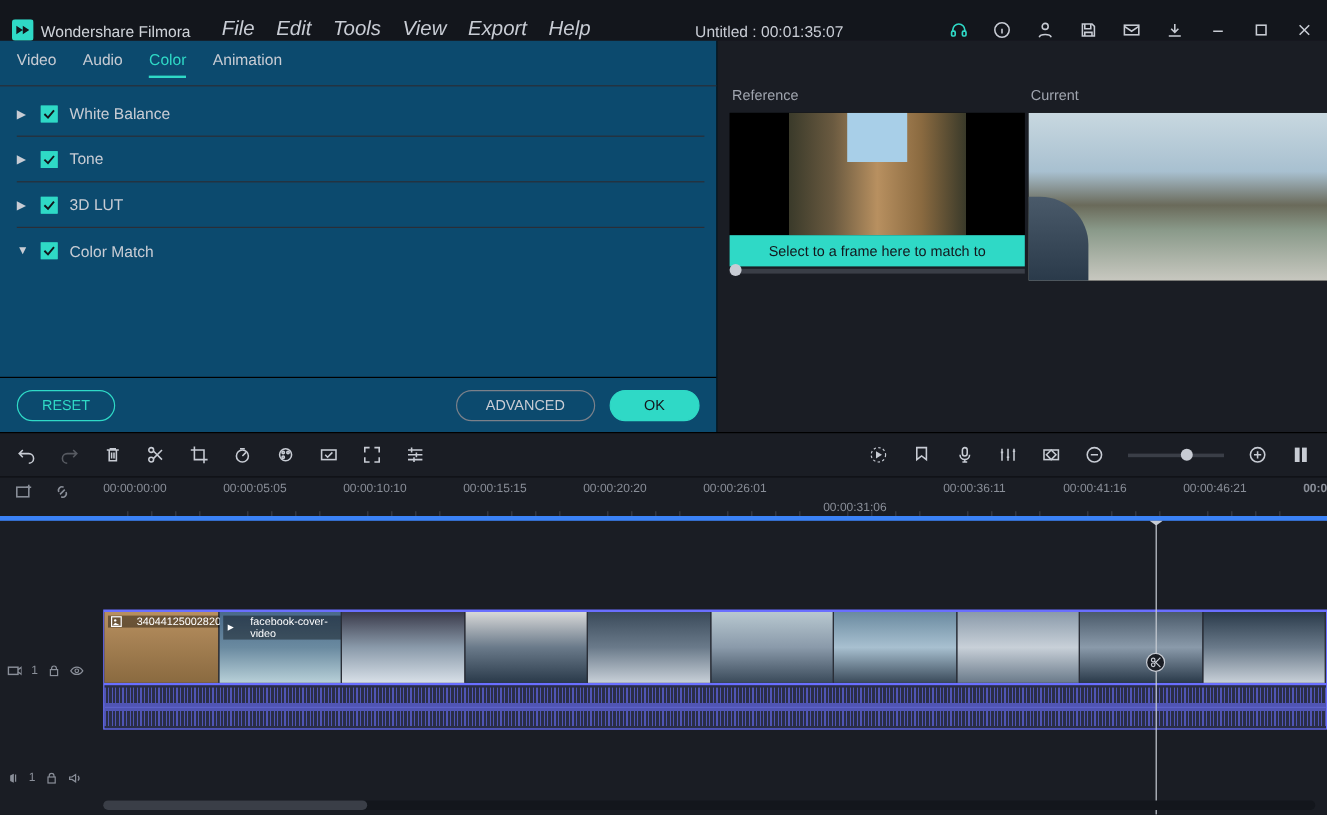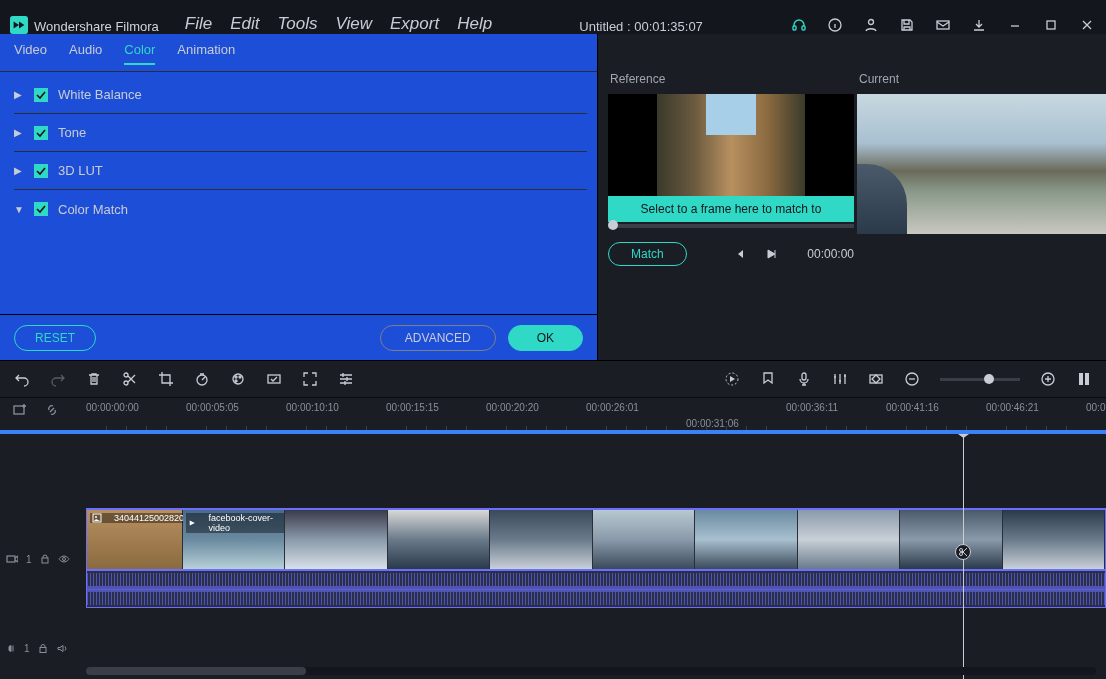--- a/index.html
+++ b/index.html
@@ -11,21 +11,21 @@
   .titlebar .logo { width: 18px; height: 18px; margin-right: 6px; display: flex; align-items: center; }
   .titlebar .brand { font-size: 13px; color: #d0d4da; margin-right: 26px; }
   .titlebar .menus { display: flex; gap: 18px; }
   .titlebar .menus span { font-size: 17px; color: #c8ccd4; cursor: pointer; font-style: italic; }
   .titlebar .center { flex: 1; text-align: center; font-size: 13px; color: #c8ccd4; }
   .titlebar .right { display: flex; align-items: center; gap: 18px; }
   .titlebar .right .slot { width: 18px; height: 18px; display: flex; align-items: center; justify-content: center; cursor: pointer; }
 
   
   .main { height: 326px; display: flex; background: #1e222b; }
-  .left-panel { width: 598px; background: #1d4ed8; border-right: 1px solid #000; display: flex; flex-direction: column; }
+  .left-panel { width: 598px; background: #0c4a6e; border-right: 1px solid #000; display: flex; flex-direction: column; }
   .tabs { display: flex; gap: 22px; padding: 8px 14px 6px; border-bottom: 1px solid #2a2e37; }
   .tabs span { font-size: 13px; color: #c8ccd4; padding-bottom: 6px; cursor: pointer; }
   .tabs span.active { color: #2fd9c6; border-bottom: 2px solid #2fd9c6; }
   .options { flex: 1; padding: 4px 10px 0 14px; overflow: hidden; }
   .option-row { display: flex; align-items: center; height: 38px; border-bottom: 1px solid #2a2e37; }
   .option-row .caret { width: 14px; color: #c8ccd4; font-size: 10px; }
   .option-row .chk { width: 14px; height: 14px; border: 1px solid #2fd9c6; background: #2fd9c6; margin: 0 10px 0 6px; display: flex; align-items: center; justify-content: center; }
   .option-row .chk svg { width: 10px; height: 10px; }
   .option-row .lbl { font-size: 13px; color: #c8ccd4; }
   .color-match-body { background: #282c35; margin: 0 16px 0 28px; padding: 16px 24px 18px; border-radius: 2px; }
@@ -247,35 +247,20 @@
     <div class="preview-row">
       <div class="preview-col preview-ref">
         <span class="pv-label">Reference</span>
         <div class="thumb ref">
             <div class="imgsim"></div>
           </div>
         <div class="callout">Select to a frame here to match to</div>
         <div class="slider-sm">
             <div class="knob"></div>
           </div>
-        <div class="match-row">
-          <button class="match-btn">Match</button>
-          <div style="flex:1"></div>
-          <span class="pbtn">
-              <svg width="12" height="12" viewBox="0 0 12 12" fill="#c8ccd4">
-                <path d="M3 2v8M10 2L5 6l5 4z"></path>
-              </svg>
-            </span>
-          <span class="pbtn">
-              <svg width="12" height="12" viewBox="0 0 12 12" fill="#c8ccd4">
-                <path d="M3 2l7 4-7 4zM10 2v8" stroke="#c8ccd4"></path>
-              </svg>
-            </span>
-          <span class="time">00:00:00</span>
-        </div>
       </div>
       <div class="preview-col preview-cur">
         <span class="pv-label">Current</span>
         <div class="thumb cur">
             <div class="imgsim"></div>
           </div>
       </div>
     </div>
   </div>
 </div>
@@ -468,21 +453,21 @@
       <div class="minor" style="left: 926px;"></div>
       <div class="minor" style="left: 946px;"></div>
       <div class="minor" style="left: 966px;"></div>
       <div class="tick" style="left: 986px;">
         <span class="ticklbl">00:00:46:21</span>
       </div>
       <div class="minor" style="left: 1006px;"></div>
       <div class="minor" style="left: 1026px;"></div>
       <div class="minor" style="left: 1046px;"></div>
       <div class="minor" style="left: 1066px;"></div>
-      <div class="tick" style="left: 1086px;">
+      <div class="tick" style="left: 1086px; font-weight: bold;">
         <span class="ticklbl">00:0</span>
       </div>
     </div>
   <div class="tl-body">
     <div class="track video">
       <div class="meta">
         <span>
             <svg width="12" height="12" viewBox="0 0 12 12" fill="none" stroke="#8a8f99" stroke-width="1.2">
               <rect x="1" y="3" width="8" height="6"></rect>
               <path d="M9 5l3-2v6l-3-2"></path>

